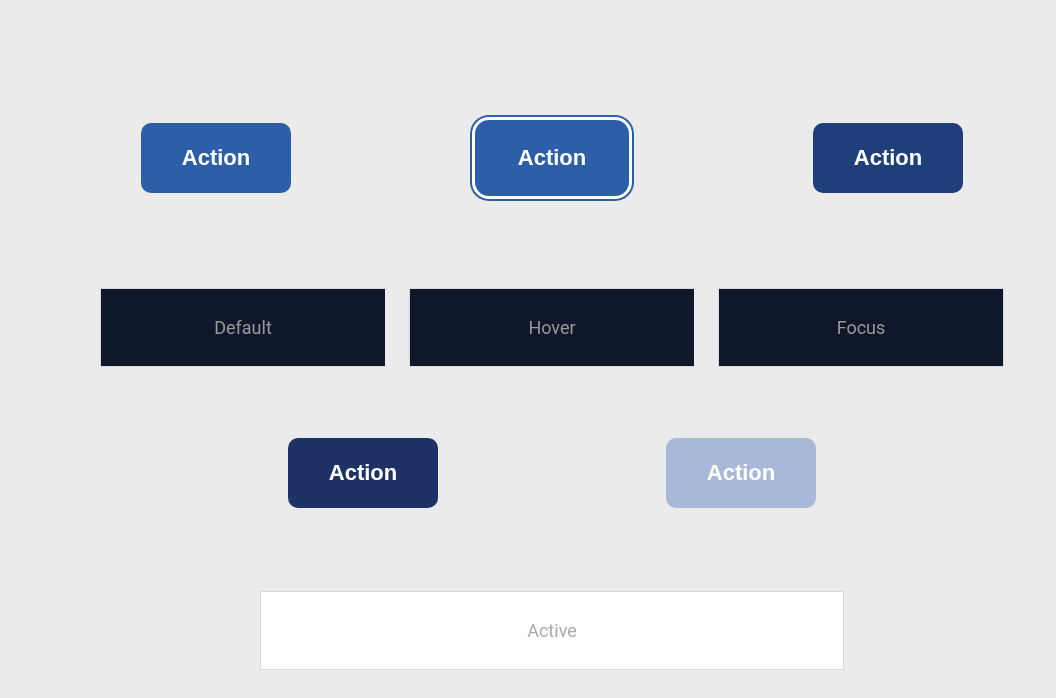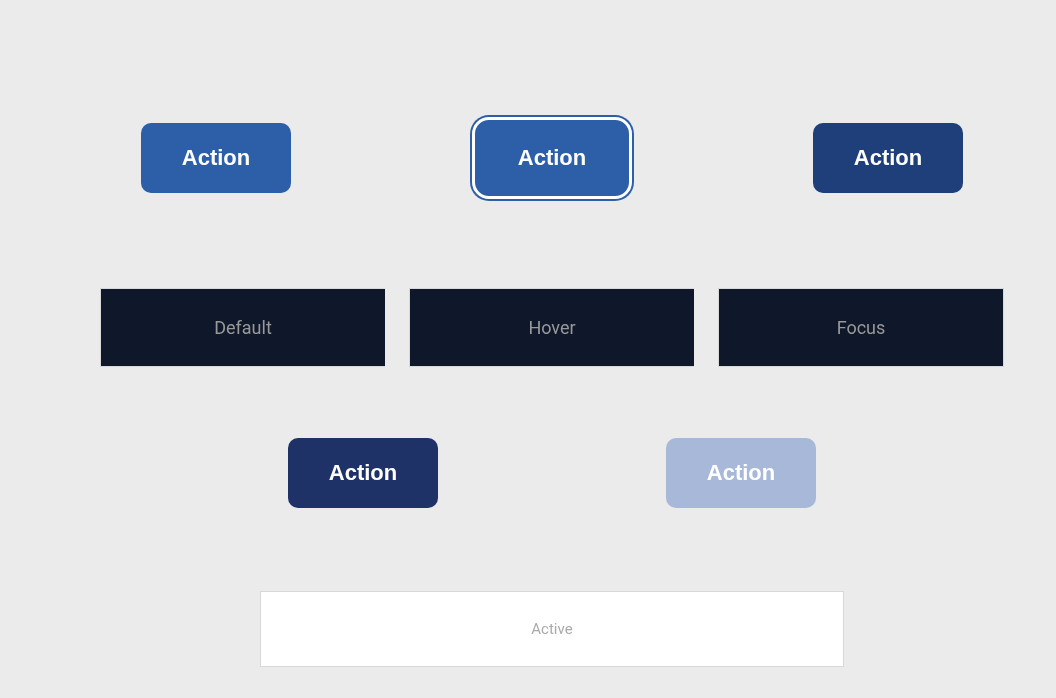--- a/index.html
+++ b/index.html
@@ -144,21 +144,21 @@
       gap: 0;
     }
 
     .label-box2 {
       flex: 1;
       background-color: #ffffff;
       border: 1px solid #d8d8d8;
       padding: 28px 20px;
       text-align: center;
       color: #aaa;
-      font-size: 15px;
+      font-size: 18px;
       font-weight: 400;
     }
 
     .label-box2:not(:last-child) {
       border-right: none;
     }
 
     
     .row1-col {
       flex: 1;

